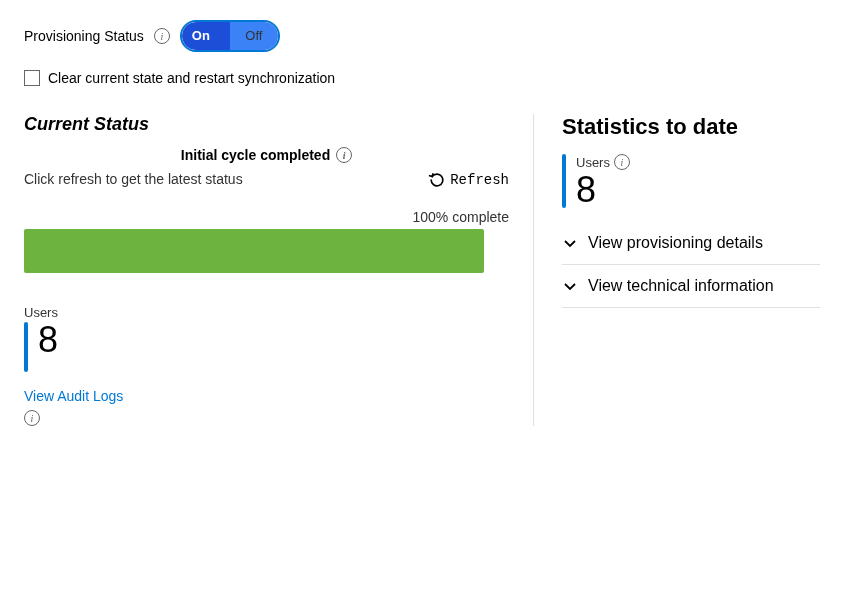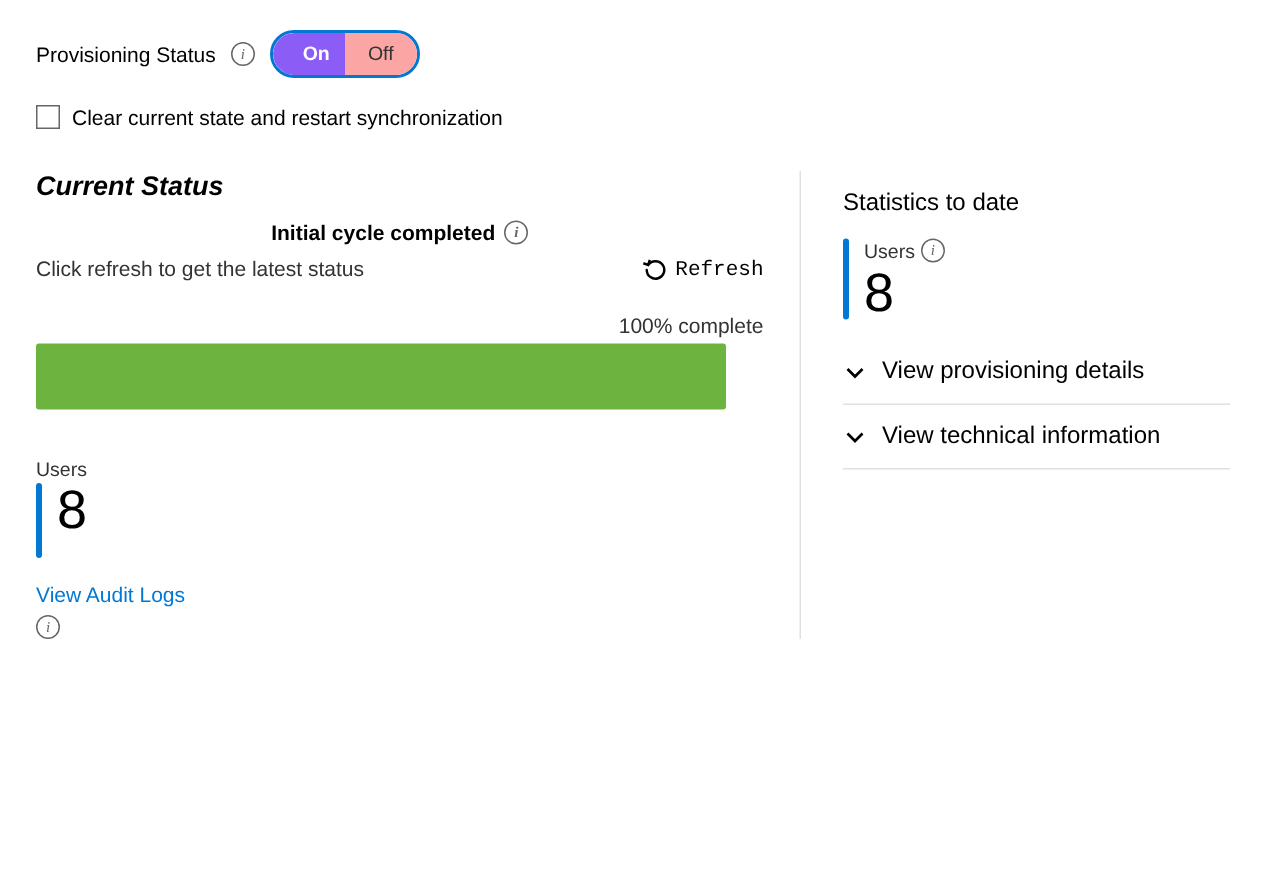--- a/index.html
+++ b/index.html
@@ -41,33 +41,33 @@
     .toggle-container {
       display: flex;
       align-items: center;
       border: 2px solid #0078d4;
       border-radius: 20px;
       overflow: hidden;
       width: 100px;
       height: 32px;
     }
     .toggle-on {
-      background: #8b5cf6;
+      background: #1d4ed8;
       color: #fff;
       flex: 1;
-      text-align: right;
+      text-align: left;
       line-height: 28px;
       font-size: 13px;
       font-weight: 600;
       cursor: pointer;
       border-radius: 16px 0 0 16px;
       padding: 0 10px;
     }
     .toggle-off {
-      background: #fca5a5;
+      background: #3b82f6;
       color: #333;
       flex: 1;
       text-align: center;
       line-height: 28px;
       font-size: 13px;
       cursor: pointer;
       padding: 0 10px;
     }
 
     
@@ -194,24 +194,23 @@
       cursor: pointer;
     }
 
     
     .right-panel {
       flex: 1;
       padding-left: 28px;
     }
 
     .stats-title {
-      font-size: 16px;
-      font-weight: 400;
+      font-size: 22px;
+      font-weight: 700;
       margin-bottom: 14px;
-      margin-top: 13px;
     }
     .right-stat-block {
       display: flex;
       align-items: stretch;
       gap: 10px;
       margin-bottom: 14px;
     }
     .right-stat-bar {
       width: 4px;
       background: #0078d4;

